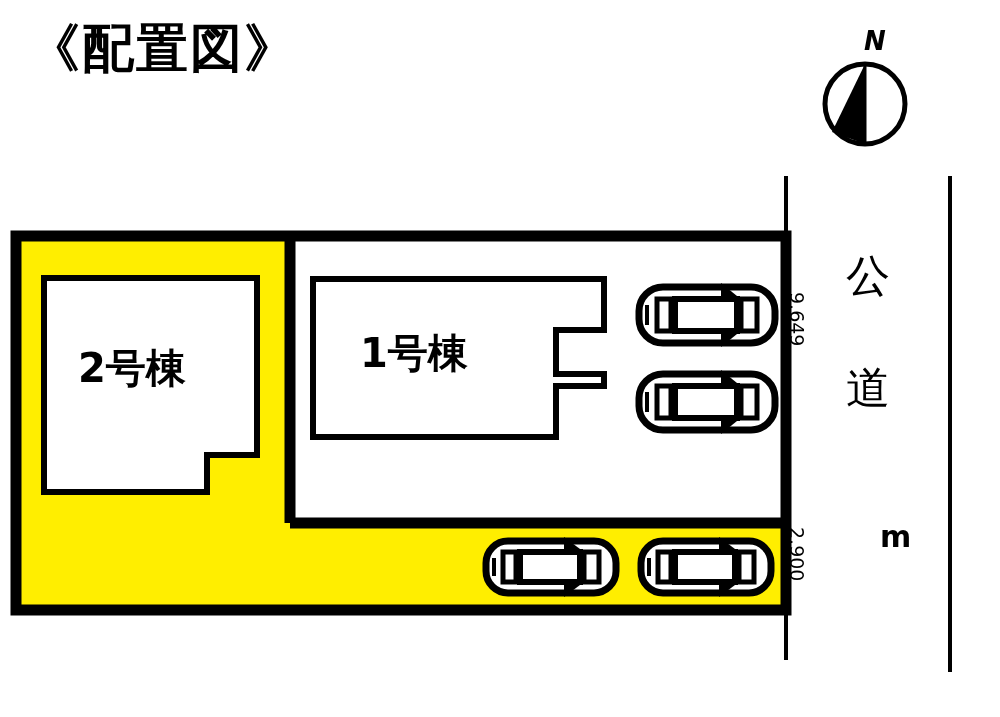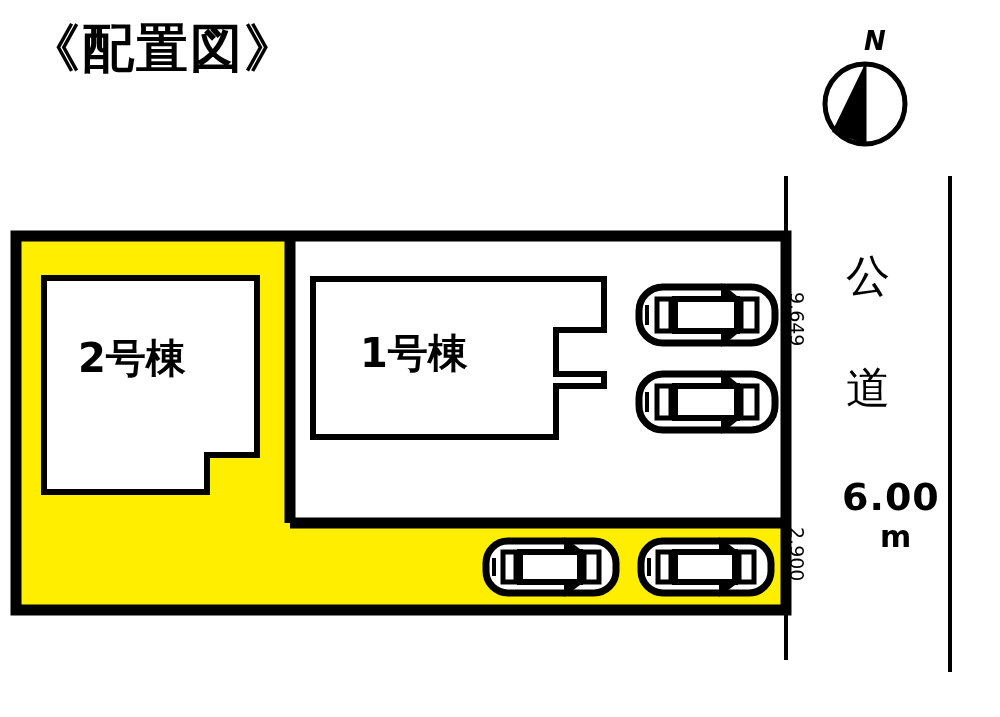--- a/index.html
+++ b/index.html
@@ -66,21 +66,21 @@
   }
 
   .bldg-label {
     position: absolute;
     font-size: 40px;
     font-weight: 700;
     line-height: 1;
     white-space: nowrap;
     color: #000;
   }
-  #label-bldg2 { left: 78px; top: 338px; text-align: right; }
+  #label-bldg2 { left: 78px; top: 348px; text-align: right; }
   #label-bldg1 { left: 360px; top: 333px; text-align: center; }
 
   .road-label {
     position: absolute;
     left: 846px;
     font-size: 44px;
     font-weight: 400;
     line-height: 1;
     color: #000;
     font-family: "DejaVu Sans", "Liberation Sans", sans-serif;
@@ -200,19 +200,18 @@
     </g>
 
   </svg>
 
   <div class="bldg-label" id="label-bldg2">2号棟</div>
   <div class="bldg-label" id="label-bldg1">1号棟</div>
 
   <div class="road-label" id="road-kanji-1">公</div>
   <div class="road-label" id="road-kanji-2">道</div>
 
-  <div id="road-width">6.00</div>
   <div id="road-width-unit">m</div>
 
   <div class="dim-vert" id="dim-upper">9.649</div>
   <div class="dim-vert" id="dim-lower">2.900</div>
 
 </div>
 
 </body></html>

